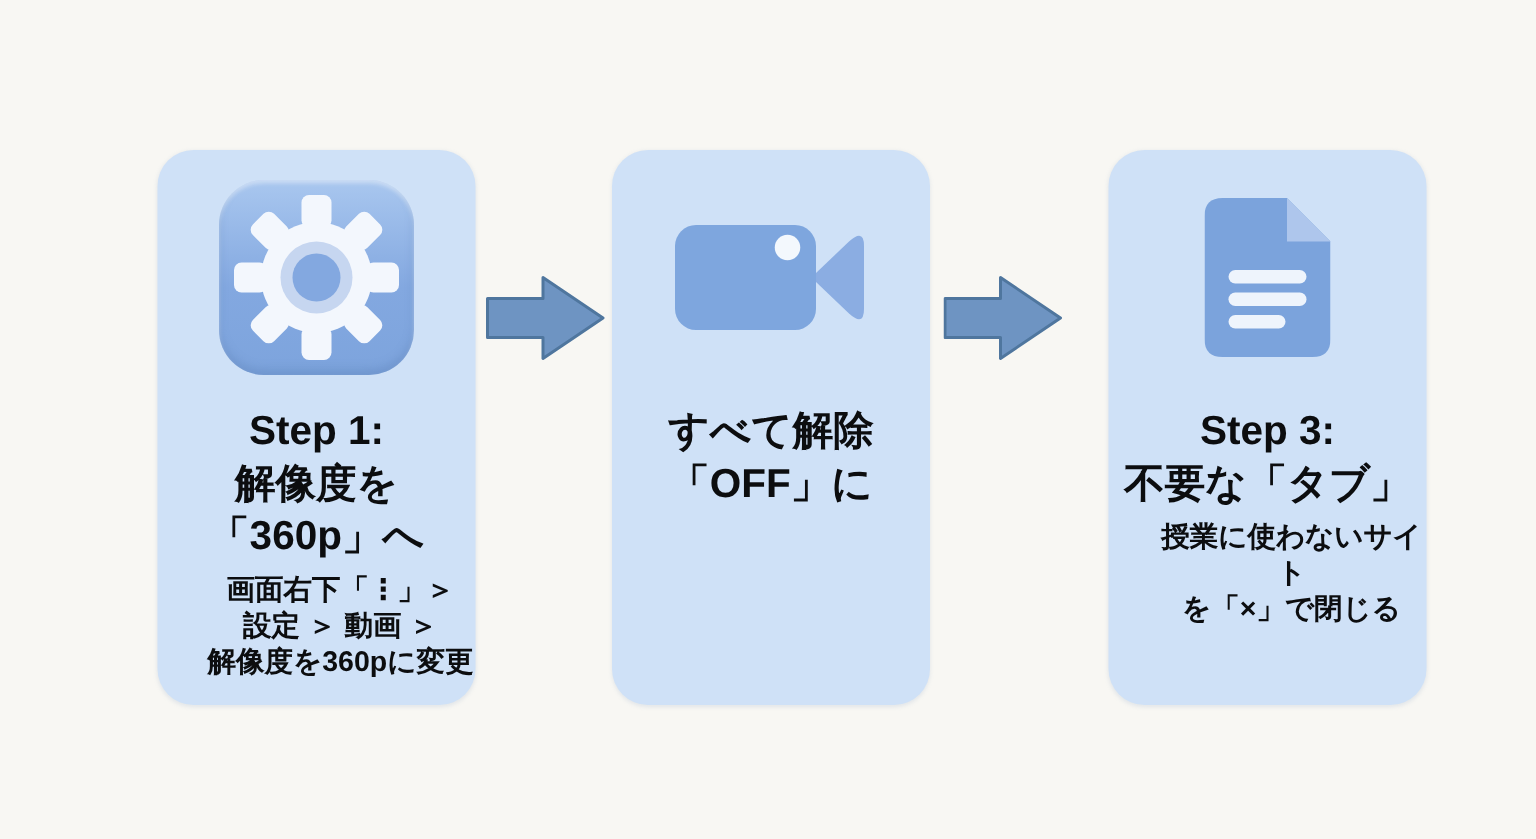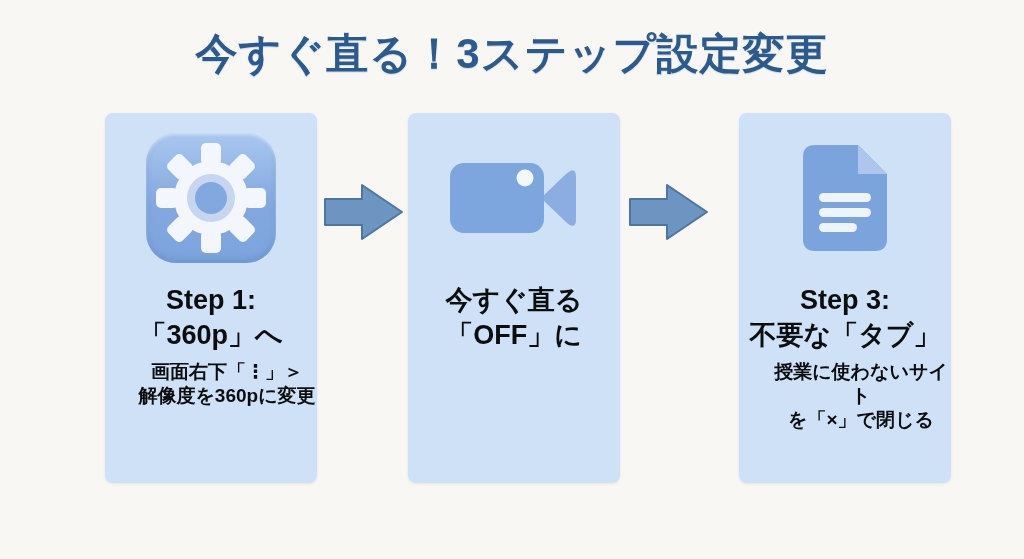--- a/index.html
+++ b/index.html
@@ -19,24 +19,24 @@
     top: 26px; left: 0; width: 1024px;
     text-align: center;
     font-size: 42px;
     font-weight: 800;
     letter-spacing: 1px;
     color: #2d5a8e;
     text-shadow: 0 1px 1px rgba(120,160,210,0.35);
   }
   .card {
     position: absolute;
-    top: 113px;
+    top: 100px;
     width: 212px; height: 370px;
     background: #cfe1f7;
-    border-radius: 8px;
+    border-radius: 24px;
     box-shadow: 0 1px 3px rgba(120,150,190,0.18);
   }
   .card.c1 { left: 105px; }
   .card.c2 { left: 408px; }
   .card.c3 { left: 715px; margin-left: 24px; }
   .icon-zone {
     height: 170px;
     display: flex;
     align-items: center;
     justify-content: center;
@@ -76,21 +76,20 @@
     width: 80px; height: 58px;
   }
   .arrow.a1 { left: 324px; }
   .arrow.a2 { left: 629px; }
 </style>
 </head>
 <body>
 
 <div class="canvas">
 
-  <div class="title">今すぐ直る！3ステップ設定変更</div>
 
   <div class="card c1">
     <div class="icon-zone">
       <div class="icon-tile">
         <svg width="110" height="110" viewBox="0 0 110 110">
           <g fill="#f3f7fd">
             <rect x="45" y="0" width="20" height="22" rx="5"></rect>
             <rect x="45" y="0" width="20" height="22" rx="5" transform="rotate(45 55 55)"></rect>
             <rect x="45" y="0" width="20" height="22" rx="5" transform="rotate(90 55 55)"></rect>
             <rect x="45" y="0" width="20" height="22" rx="5" transform="rotate(135 55 55)"></rect>
@@ -100,42 +99,44 @@
             <rect x="45" y="0" width="20" height="22" rx="5" transform="rotate(315 55 55)"></rect>
             <circle cx="55" cy="55" r="37"></circle>
           </g>
           <circle cx="55" cy="55" r="24" fill="#c6d6f0"></circle>
           <circle cx="55" cy="55" r="16" fill="#83a8e0"></circle>
         </svg>
       </div>
     </div>
     <div class="heading">
       <div class="hl">Step 1:</div>
+      <div class="hl">解像度を</div>
       <div class="hl">「360p」へ</div>
     </div>
     <div class="details">
       <div class="dl">画面右下「⋮」＞</div>
+      <div class="dl">設定 ＞ 動画 ＞</div>
       <div class="dl">解像度を360pに変更</div>
     </div>
   </div>
 
   <svg class="arrow a1" viewBox="0 0 80 58">
     <polygon points="1,16 38,16 38,2 78,29 38,56 38,42 1,42" fill="#6e94c2" stroke="#4f769e" stroke-width="2" stroke-linejoin="round"></polygon>
   </svg>
 
   <div class="card c2">
     <div class="icon-zone">
       <svg width="128" height="74" viewBox="0 0 128 74">
         <rect x="0" y="2" width="94" height="70" rx="14" fill="#7ea6de"></rect>
         <path d="M94 34 L116 13 Q126 4 126 16 L126 58 Q126 70 116 61 L94 40 Z" fill="#8bade2"></path>
         <circle cx="75" cy="17" r="8.5" fill="#f3f8fd"></circle>
       </svg>
     </div>
     <div class="heading">
-      <div class="hl">今すぐ直る</div>
+      <div class="hl">すべて解除</div>
       <div class="hl">「OFF」に</div>
     </div>
     <div class="details">
     </div>
   </div>
 
   <svg class="arrow a2" viewBox="0 0 80 58">
     <polygon points="1,16 38,16 38,2 78,29 38,56 38,42 1,42" fill="#6e94c2" stroke="#4f769e" stroke-width="2" stroke-linejoin="round"></polygon>
   </svg>
 

